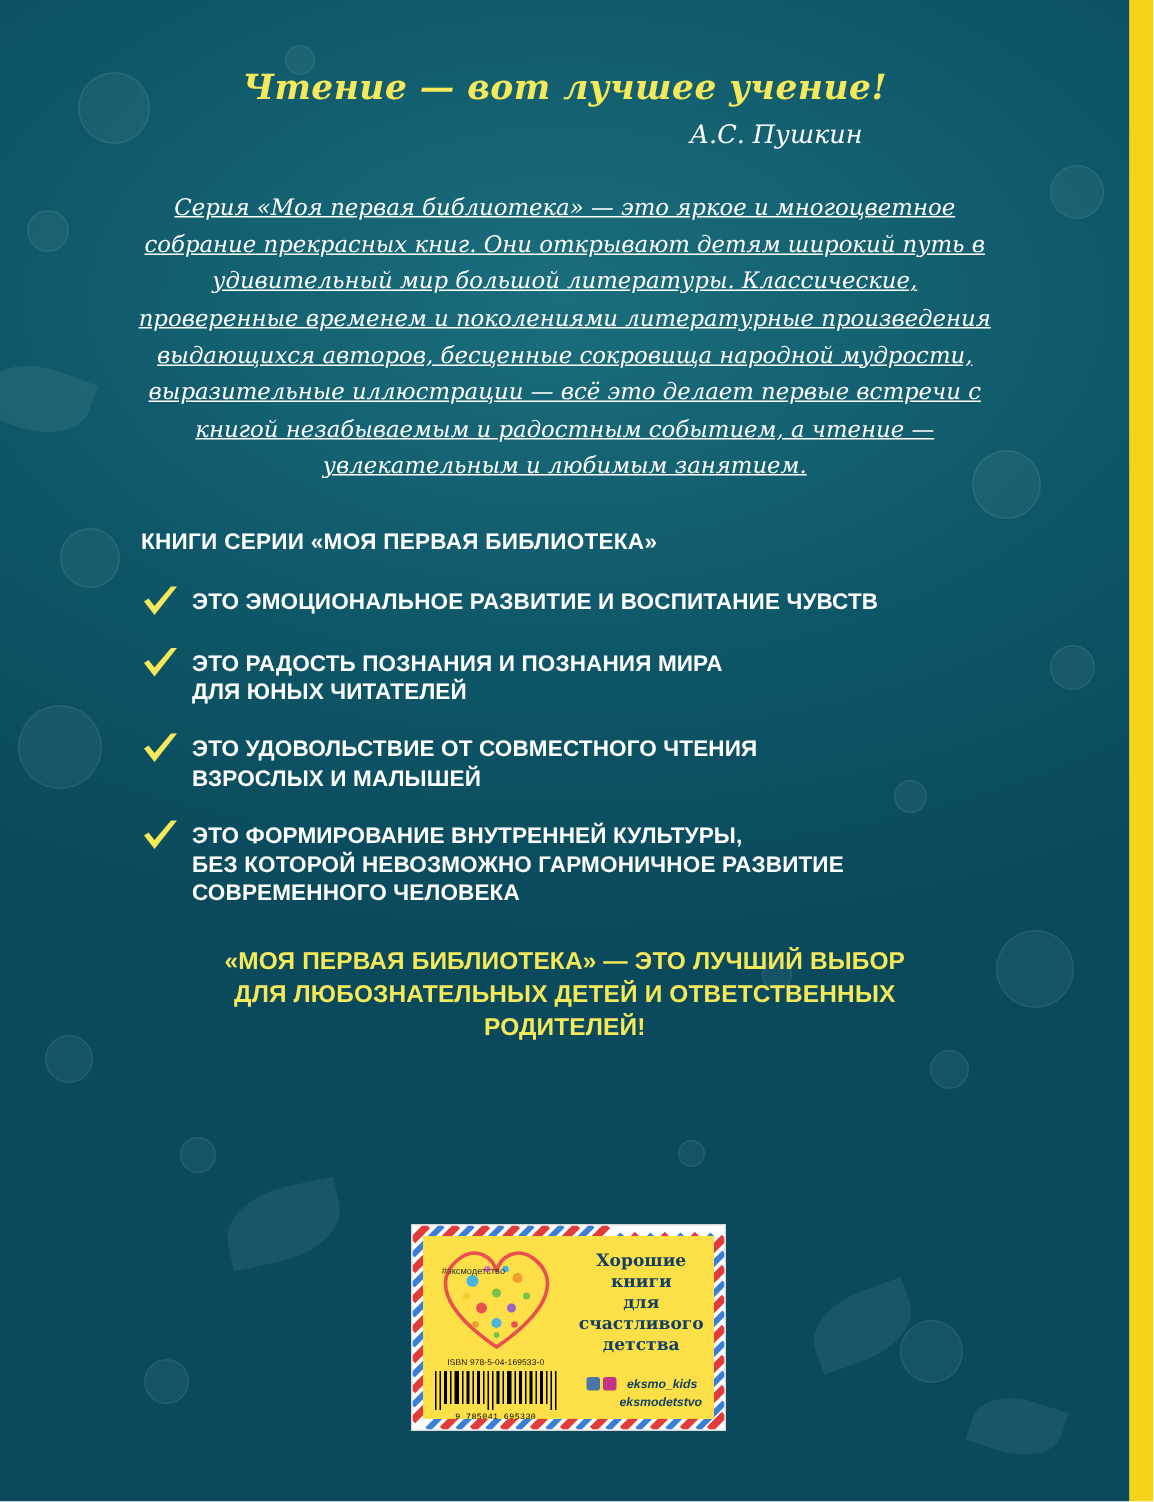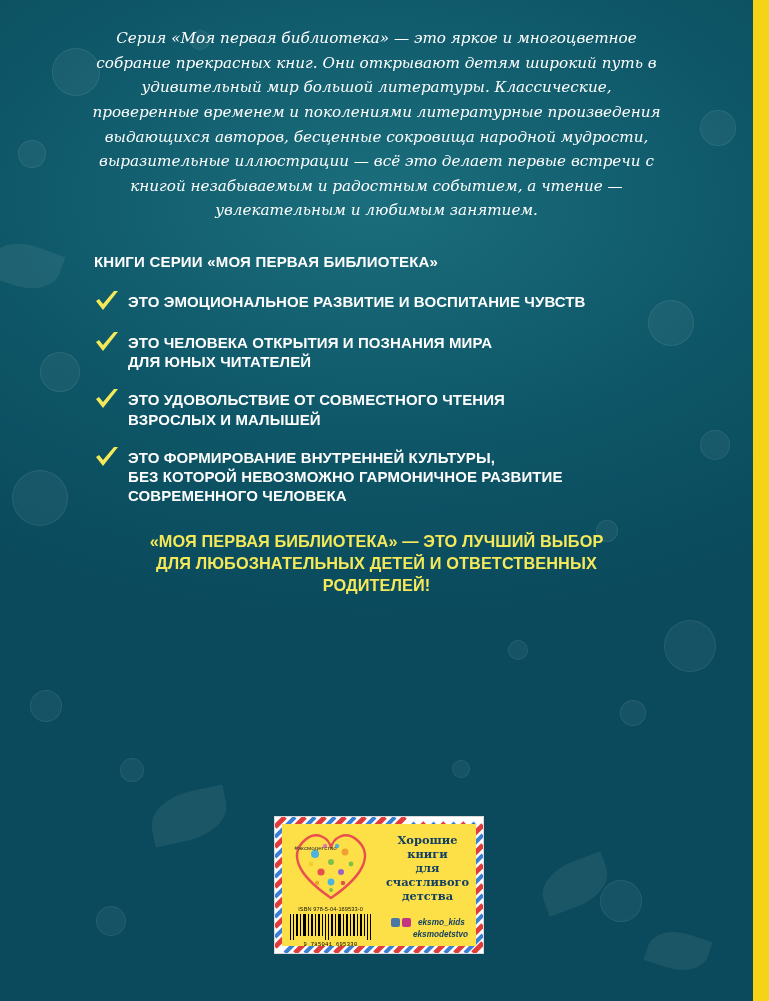--- a/index.html
+++ b/index.html
@@ -77,20 +77,21 @@
   }
   .intro {
     margin-top: 26px;
     padding: 0 20px;
     text-align: center;
     font-family: "DejaVu Serif", serif;
     font-style: italic;
     font-size: 15.2px;
     line-height: 1.62;
     color: #ffffff;
+    text-decoration: underline;
   }
   .series-title {
     margin-top: 30px;
     padding-left: 24px;
     font-family: "Liberation Sans", sans-serif;
     font-weight: bold;
     font-size: 15px;
     color: #ffffff;
     letter-spacing: 0.2px;
   }
@@ -266,20 +267,24 @@
     <div class="bubble" style="left:600px;top:880px;width:40px;height:40px;"></div>
     <div class="bubble" style="left:96px;top:906px;width:28px;height:28px;"></div>
 
     <div class="leaf" style="left:150px;top:792px;width:78px;height:48px;transform:rotate(-12deg);"></div>
     <div class="leaf" style="left:540px;top:862px;width:70px;height:44px;transform:rotate(160deg);"></div>
     <div class="leaf" style="left:648px;top:932px;width:60px;height:38px;transform:rotate(18deg);"></div>
     <div class="leaf" style="left:-10px;top:244px;width:70px;height:44px;transform:rotate(200deg);"></div>
 
     <div class="content">
 
+      <div class="quote">
+        <div class="quote-text">Чтение — вот лучшее учение!</div>
+        <div class="quote-author">А.С. Пушкин</div>
+      </div>
 
       <div class="intro">Серия «Моя первая библиотека» — это яркое и многоцветное собрание прекрасных книг. Они открывают детям широкий путь в удивительный мир большой литературы. Классические, проверенные временем и поколениями литературные произведения выдающихся авторов, бесценные сокровища народной мудрости, выразительные иллюстрации — всё это делает первые встречи с книгой незабываемым и радостным событием, а чтение — увлекательным и любимым занятием.</div>
 
       <div class="series-title">КНИГИ СЕРИИ «МОЯ ПЕРВАЯ БИБЛИОТЕКА»</div>
 
       <div class="bullets">
 
         <div class="bullet">
           <span class="check">
             <svg width="26" height="24" viewBox="0 0 26 24">
@@ -288,21 +293,21 @@
           </span>
           <span class="bullet-text">ЭТО ЭМОЦИОНАЛЬНОЕ РАЗВИТИЕ И ВОСПИТАНИЕ ЧУВСТВ</span>
         </div>
 
         <div class="bullet">
           <span class="check">
             <svg width="26" height="24" viewBox="0 0 26 24">
                 <path d="M2 11 L9 20 L24 1 L20 1 L9 14 L5 9 Z" fill="#f5e95a"></path>
               </svg>
           </span>
-          <span class="bullet-text">ЭТО ЧЕЛОВЕКА ОТКРЫТИЯ И ПОЗНАНИЯ МИРА
+          <span class="bullet-text">ЭТО РАДОСТЬ ПОЗНАНИЯ И ПОЗНАНИЯ МИРА
 ДЛЯ ЮНЫХ ЧИТАТЕЛЕЙ</span>
         </div>
 
         <div class="bullet">
           <span class="check">
             <svg width="26" height="24" viewBox="0 0 26 24">
                 <path d="M2 11 L9 20 L24 1 L20 1 L9 14 L5 9 Z" fill="#f5e95a"></path>
               </svg>
           </span>
           <span class="bullet-text">ЭТО УДОВОЛЬСТВИЕ ОТ СОВМЕСТНОГО ЧТЕНИЯ

